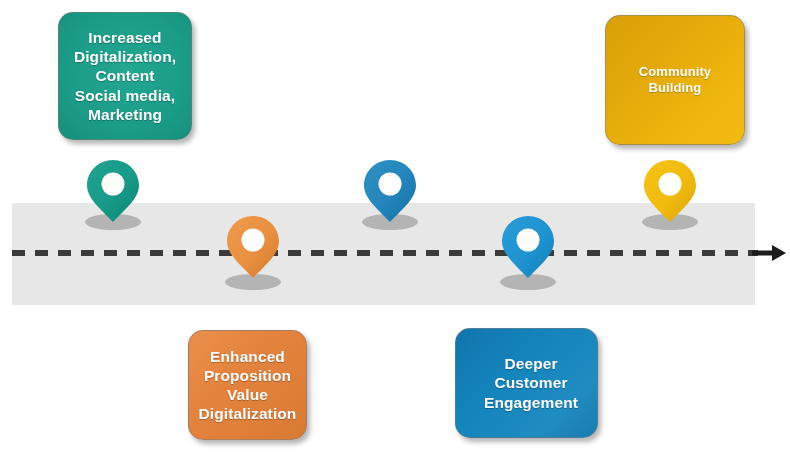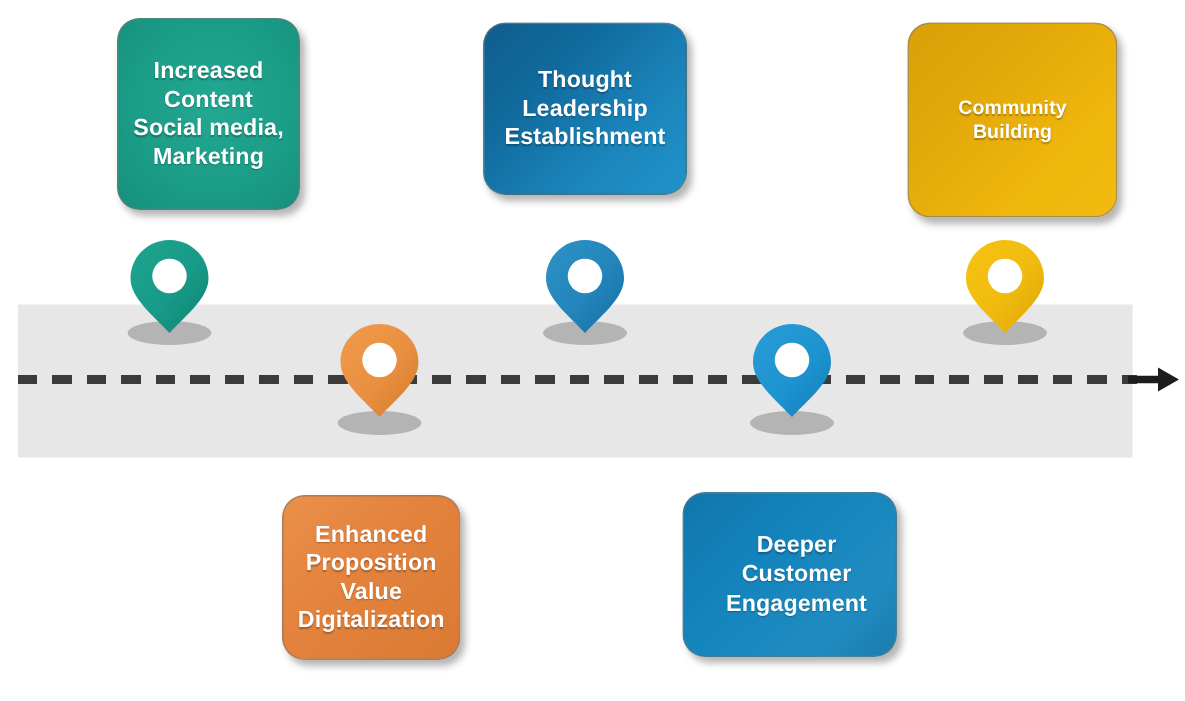--- a/index.html
+++ b/index.html
@@ -37,25 +37,24 @@
     line-height:1.23;
     letter-spacing:.1px;
     border:1px solid rgba(120,120,120,.55);
     box-shadow:3px 4px 5px rgba(90,90,90,.45);
     text-shadow:0 1px 1px rgba(0,0,0,.28);
     padding:4px 7px;
   }
   .card span{display:block;width:100%;}
 
   .card-teal{
-    left:58px;top:12px;width:122px;height:128px;font-size:15.5px;
+    left:58px;top:12px;width:134px;height:128px;font-size:15.5px;
     background:
       radial-gradient(ellipse 105% 105% at 52% 46%,
         #23a892 0%, #1a9b86 46%, #10826f 100%);
-    margin-left: 20px;
   }
   .card-blue-top{
     left:322px;top:15px;width:136px;height:115px;font-size:15.5px;
     background:linear-gradient(135deg,#0f5e8d 0%,#11699c 30%,#1a85bb 68%,#2093c9 100%);
   }
   .card-yellow{
     left:605px;top:15px;width:140px;height:130px;font-size:13px;
     background:linear-gradient(135deg,#d9a008 0%,#e3a90a 35%,#efb60c 72%,#f2bb10 100%);
   }
   .card-orange{
@@ -86,47 +85,41 @@
   <div class="arrowhead">
     <svg viewBox="0 0 34 20" width="34" height="20">
       <line x1="0" y1="10" x2="24" y2="10" stroke="#1d1d1d" stroke-width="5"></line>
       <polygon points="20,2 34,10 20,18" fill="#1d1d1d"></polygon>
     </svg>
   </div>
 
   <div class="card card-teal">
     <span>
       <span>Increased</span>
+      <span>Digitalization,</span>
       <span>Content</span>
       <span>Social media,</span>
       <span>Marketing</span>
     </span>
   </div>
   <div class="pin-shadow" style="left:85px;top:214px;"></div>
   <div class="pin" style="left:86px;top:158px;">
     <svg viewBox="0 0 54 68">
       <defs>
         <linearGradient id="pg1" x1="0" y1="0" x2="1" y2="1">
           <stop offset="0%" stop-color="#1fa48f"></stop>
           <stop offset="55%" stop-color="#179a87"></stop>
           <stop offset="100%" stop-color="#0e8472"></stop>
         </linearGradient>
       </defs>
       <path d="M27 2 C12.5 2 1 13.4 1 27.5 C1 40 14 50.5 27 64 C40 50.5 53 40 53 27.5 C53 13.4 41.5 2 27 2 Z" fill="url(#pg1)"></path>
       <circle cx="27" cy="26" r="11.5" fill="#ffffff"></circle>
     </svg>
   </div>
 
-  <div class="card card-blue-top">
-    <span>
-      <span>Thought</span>
-      <span>Leadership</span>
-      <span>Establishment</span>
-    </span>
-  </div>
   <div class="pin-shadow" style="left:362px;top:214px;"></div>
   <div class="pin" style="left:363px;top:158px;">
     <svg viewBox="0 0 54 68">
       <defs>
         <linearGradient id="pg3" x1="0" y1="0" x2="1" y2="1">
           <stop offset="0%" stop-color="#2e92c6"></stop>
           <stop offset="55%" stop-color="#2285bb"></stop>
           <stop offset="100%" stop-color="#1470a3"></stop>
         </linearGradient>
       </defs>

